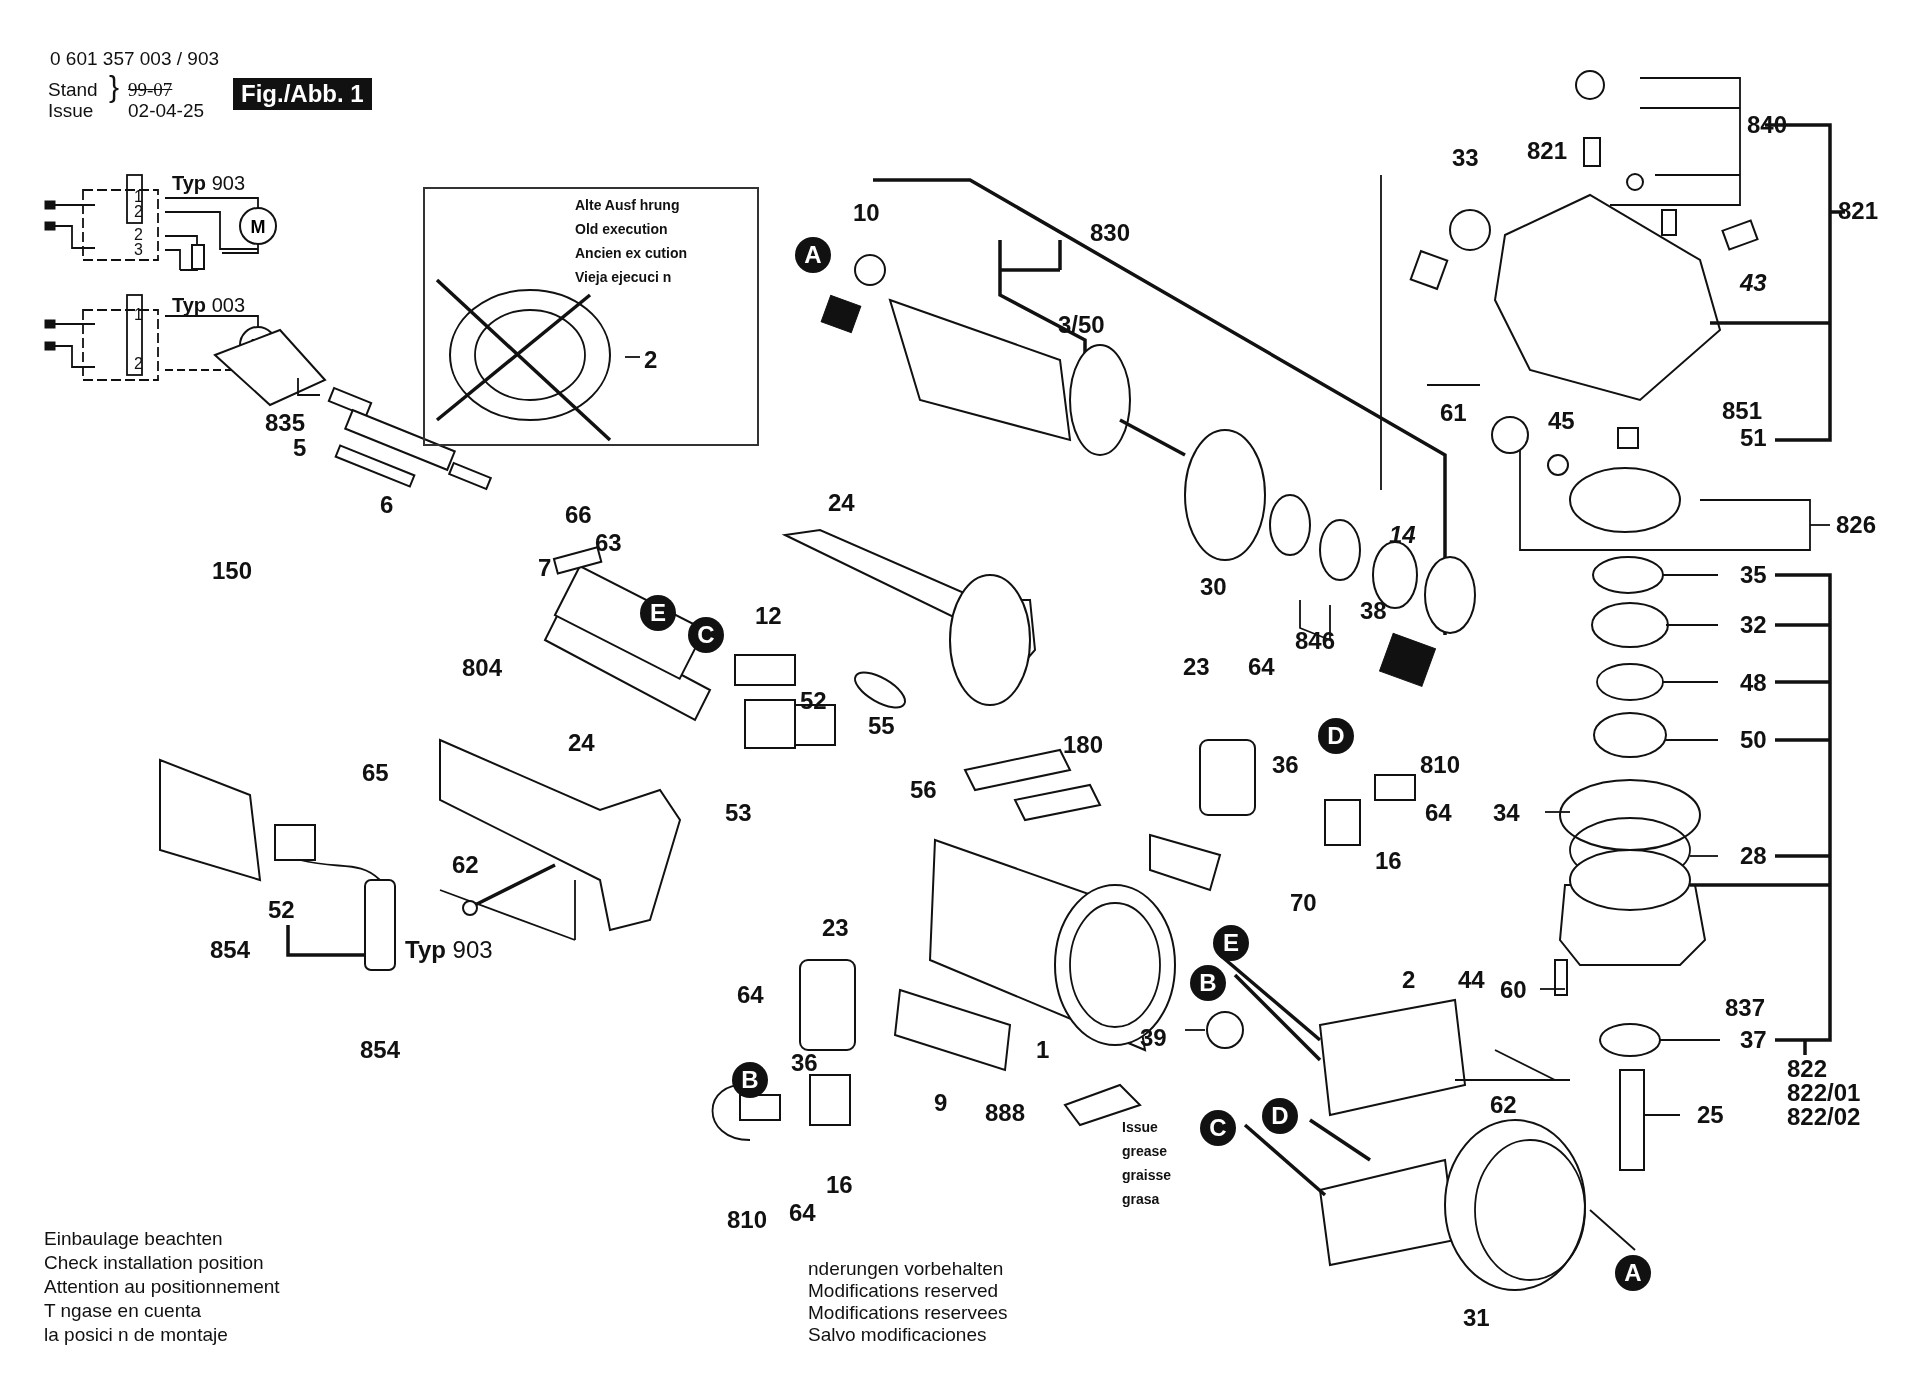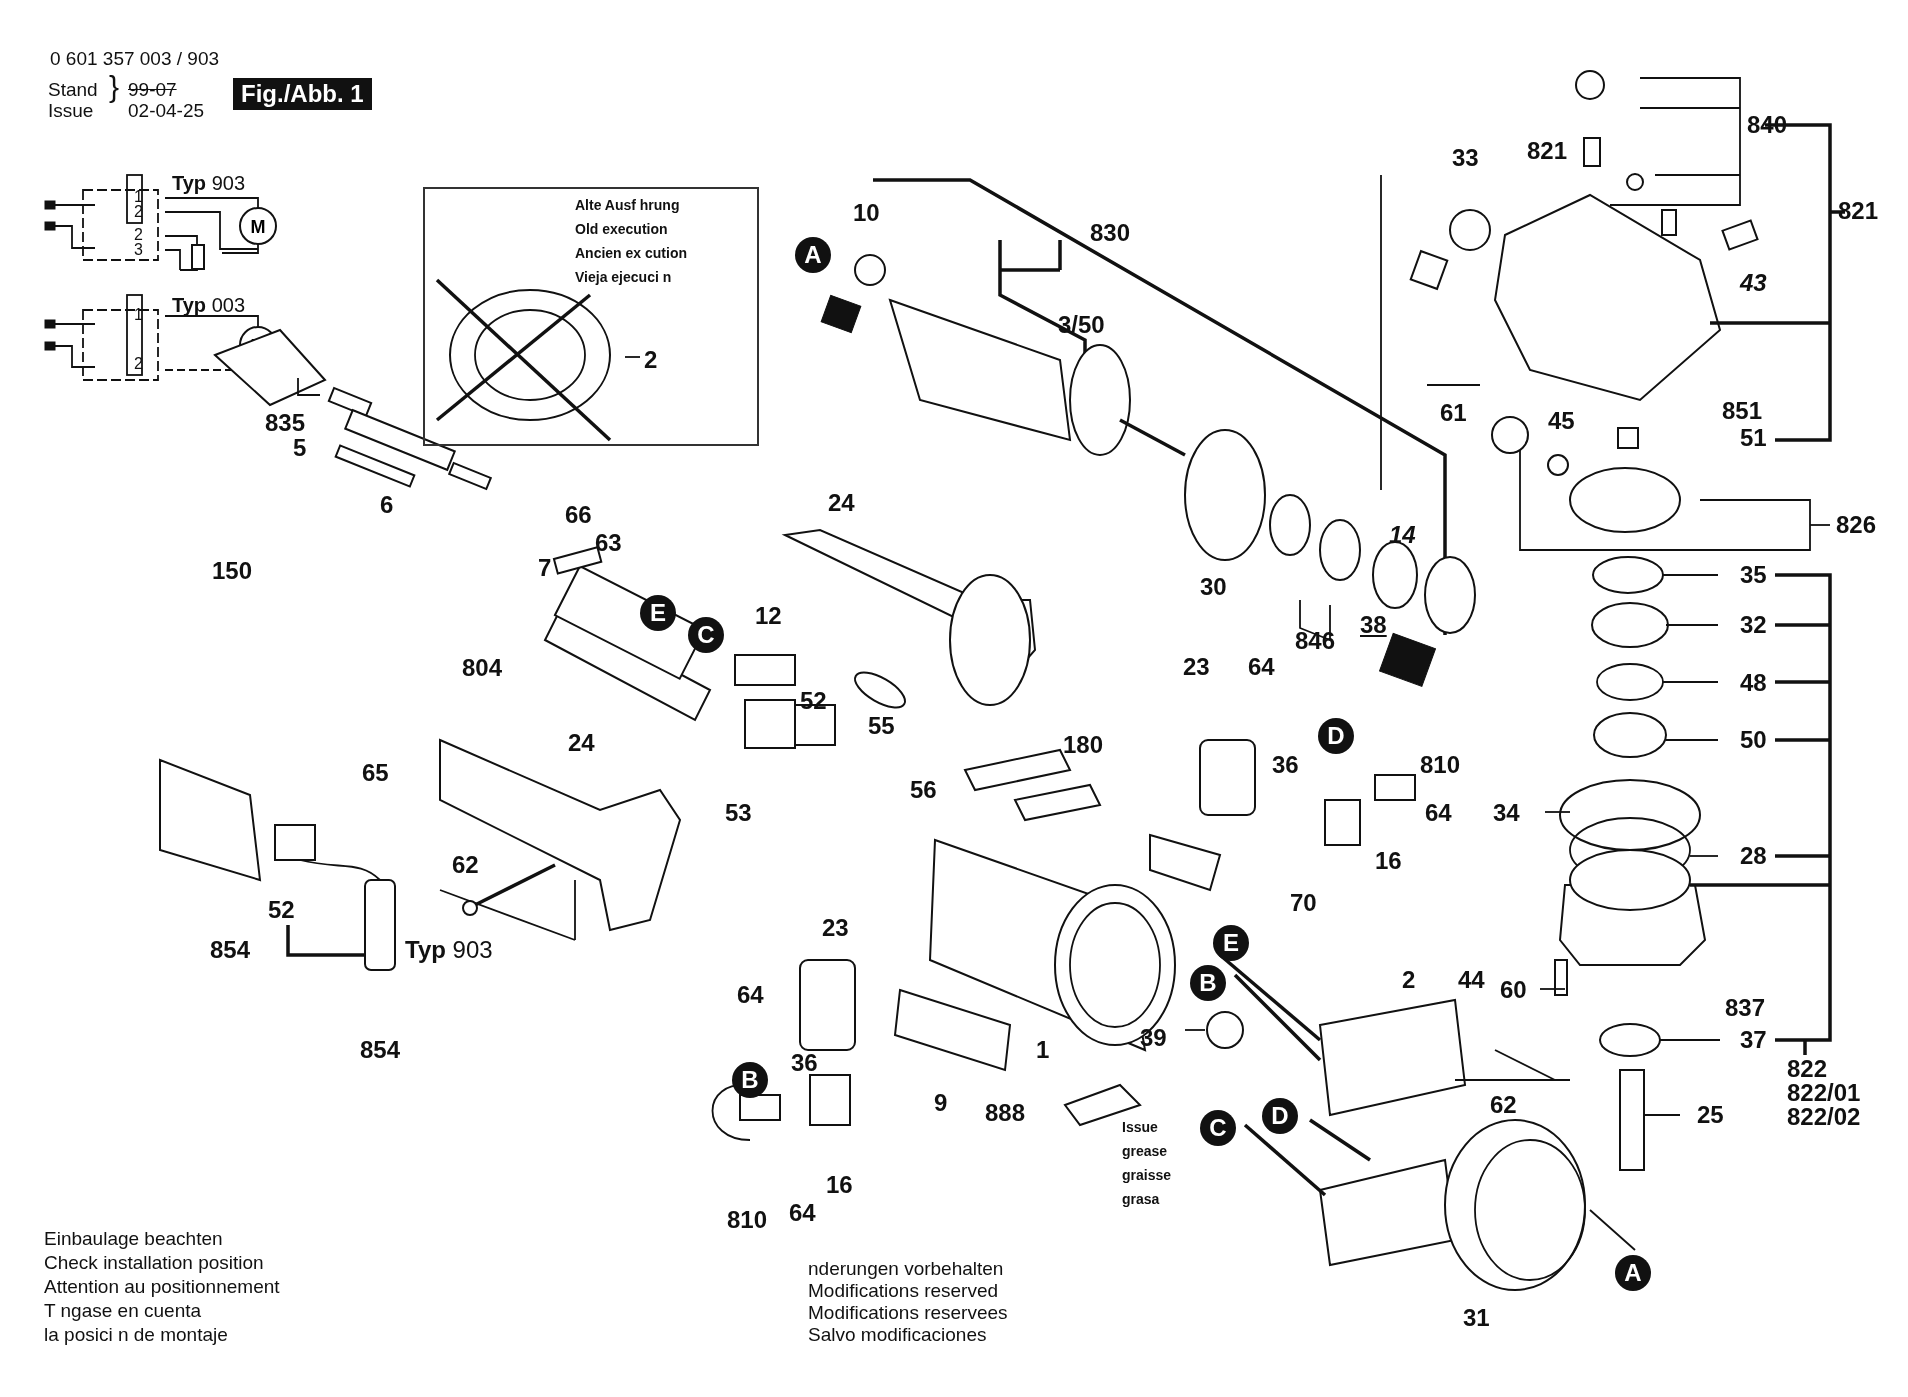--- a/index.html
+++ b/index.html
@@ -18,21 +18,21 @@
   .part{fill:#fff;stroke:#111;stroke-width:2;}
   .dark{fill:#111;stroke:#111;}
 </style>
 </head>
 <body>
 
 <div class="abs hdr" style="left:50px;top:48px;">0 601 357 003 / 903</div>
 <div class="abs hdr" style="left:48px;top:79px;">Stand</div>
 <div class="abs hdr" style="left:48px;top:100px;">Issue</div>
 <div class="abs hdr" style="left:109px;top:76px;font-size:30px;">}</div>
-<div class="abs hdr" style="left:128px;top:79px;text-decoration:line-through;">99-07</div>
+<div class="abs hdr" style="left:128px;top:79px;text-decoration:line-through;font-family:Liberation Serif, serif;">99-07</div>
 <div class="abs hdr" style="left:128px;top:100px;">02-04-25</div>
 <div class="abs figbadge" style="left:233px;top:78px;">Fig./Abb. 1</div>
 
 <svg class="art" width="1908" height="1397">
 
   <g>
     <rect x="83" y="190" width="75" height="70" class="thin" stroke-dasharray="10,4"></rect>
     <rect x="127" y="175" width="15" height="48" class="thin"></rect>
     <rect x="45" y="201" width="10" height="8" class="dark"></rect>
     <line x1="55" y1="205" x2="95" y2="205" class="thin"></line>
@@ -274,21 +274,21 @@
 <div class="lbl" style="left:268px;top:897px;">52</div>
 <div class="lbl" style="left:210px;top:937px;">854</div>
 <div class="lbl" style="left:405px;top:937px;"><span>Typ</span> <span style="font-weight:normal">903</span></div>
 <div class="lbl" style="left:360px;top:1037px;">854</div>
 
 <div class="lbl" style="left:853px;top:200px;">10</div>
 <div class="lbl" style="left:1090px;top:220px;">830</div>
 <div class="lbl" style="left:1058px;top:312px;">3/50</div>
 <div class="lbl" style="left:1200px;top:574px;">30</div>
 <div class="lbl" style="left:1295px;top:628px;">846</div>
-<div class="lbl" style="left:1360px;top:612px;text-decoration:underline;">38</div>
+<div class="lbl" style="left:1360px;top:598px;">38</div>
 <div class="lbl" style="left:1389px;top:522px;font-style:italic;">14</div>
 
 <div class="lbl" style="left:1452px;top:145px;">33</div>
 <div class="lbl" style="left:1527px;top:138px;">821</div>
 <div class="lbl" style="left:1747px;top:112px;">840</div>
 <div class="lbl" style="left:1838px;top:198px;">821</div>
 <div class="lbl" style="left:1740px;top:270px;font-style:italic;">43</div>
 <div class="lbl" style="left:1440px;top:400px;">61</div>
 <div class="lbl" style="left:1548px;top:408px;">45</div>
 <div class="lbl" style="left:1722px;top:398px;">851</div>

